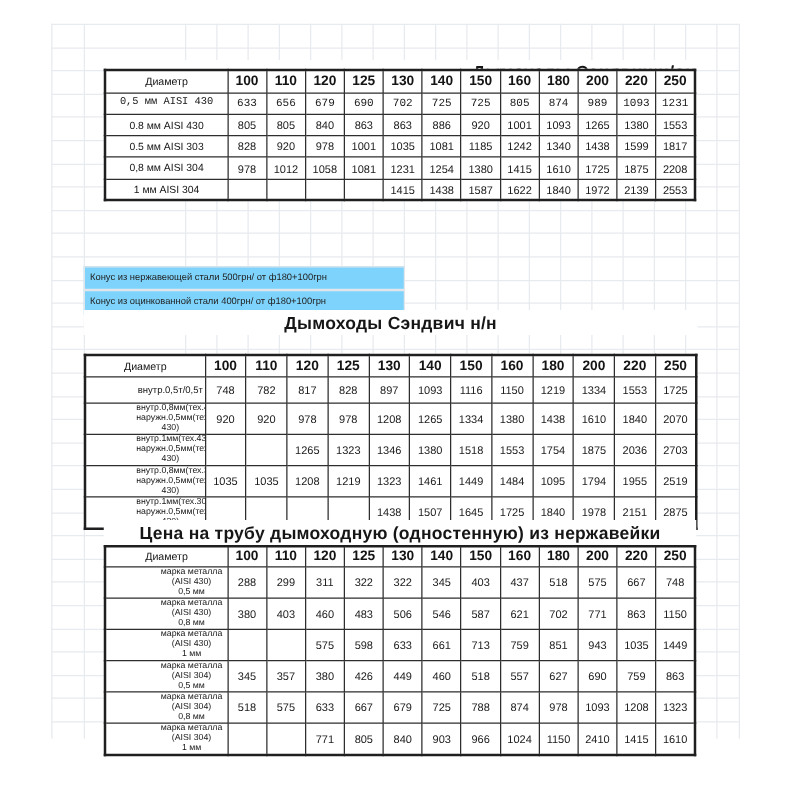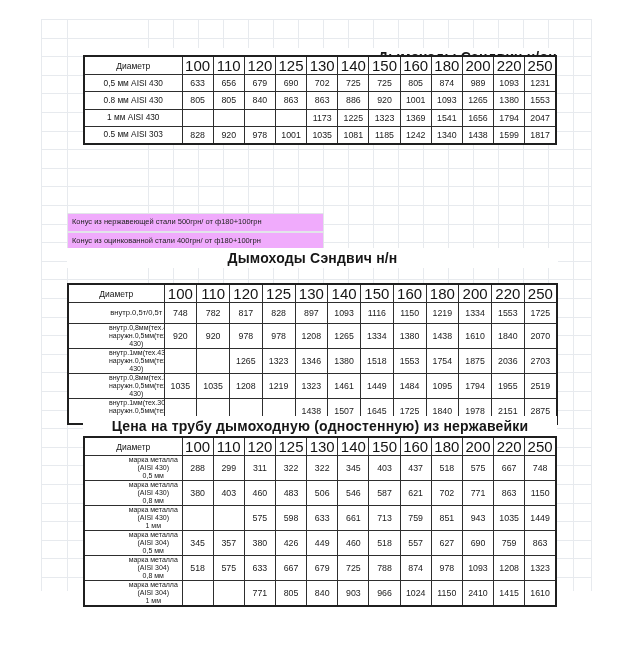--- a/index.html
+++ b/index.html
@@ -29,33 +29,33 @@
     position:absolute;border-collapse:collapse;table-layout:fixed;
     background:#fff;border:2px solid #1f1f1f;
   }
   #table1{left:83px;top:55px;width:474px;}
   #table2{left:67px;top:283px;width:491px;}
   #table3{left:83px;top:436px;width:474px;}
   table.price th,table.price td{
     border:1.5px solid #2e2e2e;padding:0;text-align:center;vertical-align:middle;
     overflow:hidden;
   }
-  table.price th{font-weight:400;font-size:15px;color:#141414;}
+  table.price th{font-weight:700;font-size:11px;color:#141414;}
   table.price th.diam{font-weight:400;font-size:8.5px;}
   table.price td.val{font-size:8.8px;color:#1a1a1a;}
   table.price td.rowlabel{font-size:8.3px;color:#161616;}
   table.price td.rowlabel div{line-height:8.6px;}
   #table2 td.rowlabel,#table3 td.rowlabel{font-size:7px;padding-left:40px;}
   #table2 td.rowlabel div,#table3 td.rowlabel div{line-height:8px;}
   #table2 tbody tr:first-child td.rowlabel{font-size:7.6px;}
 
   
   .note{
     position:absolute;left:67px;width:257px;height:18.6px;
-    background:#f0abfc;border:1px solid #e2e5e9;box-sizing:border-box;
+    background:#7dd3fc;border:1px solid #e2e5e9;box-sizing:border-box;
     font-size:7.5px;line-height:16.6px;padding-left:4px;color:#222;
     white-space:nowrap;
   }
   #note1{top:213px;}
   #note2{top:232px;}
 </style>
 </head>
 <body>
 
 <div id="grid">
@@ -141,21 +141,21 @@
         <th>140</th>
         <th>150</th>
         <th>160</th>
         <th>180</th>
         <th>200</th>
         <th>220</th>
         <th>250</th>
       </tr>
     </thead>
     <tbody>
-      <tr style="height: 17.3px;">
+      <tr style="height: 17.3px; font-family: Liberation Mono, monospace;">
         <td class="rowlabel">
           <div>0,5 мм AISI 430</div>
         </td>
         <td class="val">633</td>
         <td class="val">656</td>
         <td class="val">679</td>
         <td class="val">690</td>
         <td class="val">702</td>
         <td class="val">725</td>
         <td class="val">725</td>
@@ -177,51 +177,68 @@
         <td class="val">886</td>
         <td class="val">920</td>
         <td class="val">1001</td>
         <td class="val">1093</td>
         <td class="val">1265</td>
         <td class="val">1380</td>
         <td class="val">1553</td>
       </tr>
       <tr style="height: 17.3px;">
         <td class="rowlabel">
-          <div>1 мм AISI 430</div>
-        </td>
-        <td class="val"></td>
-        <td class="val"></td>
-        <td class="val"></td>
-        <td class="val"></td>
-        <td class="val">1173</td>
-        <td class="val">1225</td>
-        <td class="val">1323</td>
-        <td class="val">1369</td>
-        <td class="val">1541</td>
-        <td class="val">1656</td>
-        <td class="val">1794</td>
-        <td class="val">2047</td>
-      </tr>
-      <tr style="height: 17.3px;">
-        <td class="rowlabel">
           <div>0.5 мм AISI 303</div>
         </td>
         <td class="val">828</td>
         <td class="val">920</td>
         <td class="val">978</td>
         <td class="val">1001</td>
         <td class="val">1035</td>
         <td class="val">1081</td>
         <td class="val">1185</td>
         <td class="val">1242</td>
         <td class="val">1340</td>
         <td class="val">1438</td>
         <td class="val">1599</td>
         <td class="val">1817</td>
+      </tr>
+      <tr style="height: 17.3px;">
+        <td class="rowlabel">
+          <div>0,8 мм AISI 304</div>
+        </td>
+        <td class="val">978</td>
+        <td class="val">1012</td>
+        <td class="val">1058</td>
+        <td class="val">1081</td>
+        <td class="val">1231</td>
+        <td class="val">1254</td>
+        <td class="val">1380</td>
+        <td class="val">1415</td>
+        <td class="val">1610</td>
+        <td class="val">1725</td>
+        <td class="val">1875</td>
+        <td class="val">2208</td>
+      </tr>
+      <tr style="height: 17.3px;">
+        <td class="rowlabel">
+          <div>1 мм AISI 304</div>
+        </td>
+        <td class="val"></td>
+        <td class="val"></td>
+        <td class="val"></td>
+        <td class="val"></td>
+        <td class="val">1415</td>
+        <td class="val">1438</td>
+        <td class="val">1587</td>
+        <td class="val">1622</td>
+        <td class="val">1840</td>
+        <td class="val">1972</td>
+        <td class="val">2139</td>
+        <td class="val">2553</td>
       </tr>
     </tbody>
   </table>
 
 <div id="note1" class="note">Конус из нержавеющей стали 500грн/ от ф180+100грн</div>
 <div id="note2" class="note">Конус из оцинкованной стали 400грн/ от ф180+100грн</div>
 
 <div id="title2" class="sheet-title">Дымоходы Сэндвич н/н</div>
 <table id="table2" class="price">
     <colgroup>

